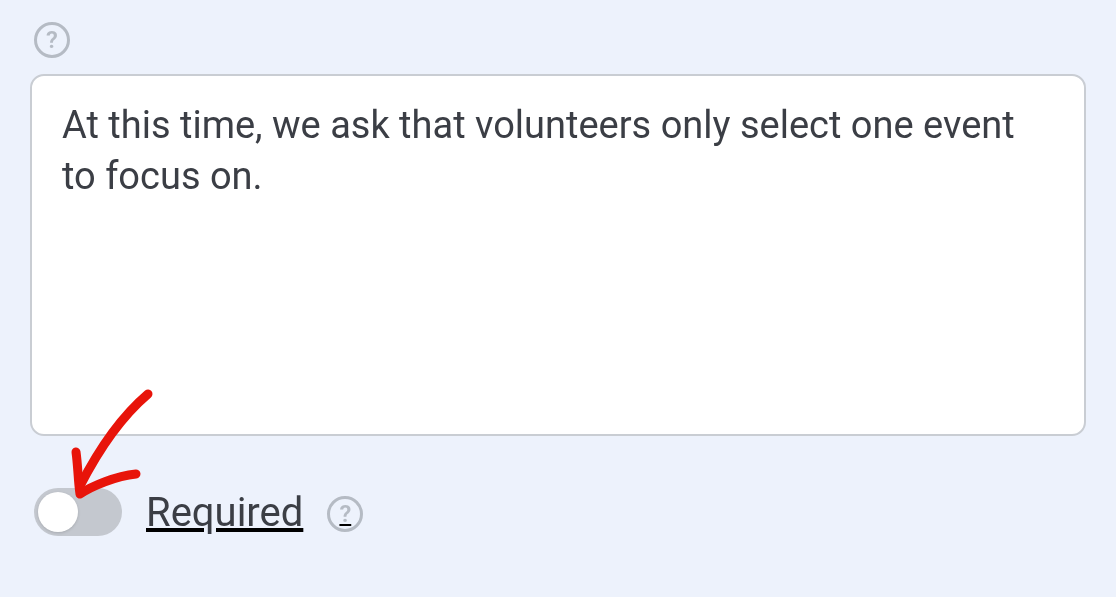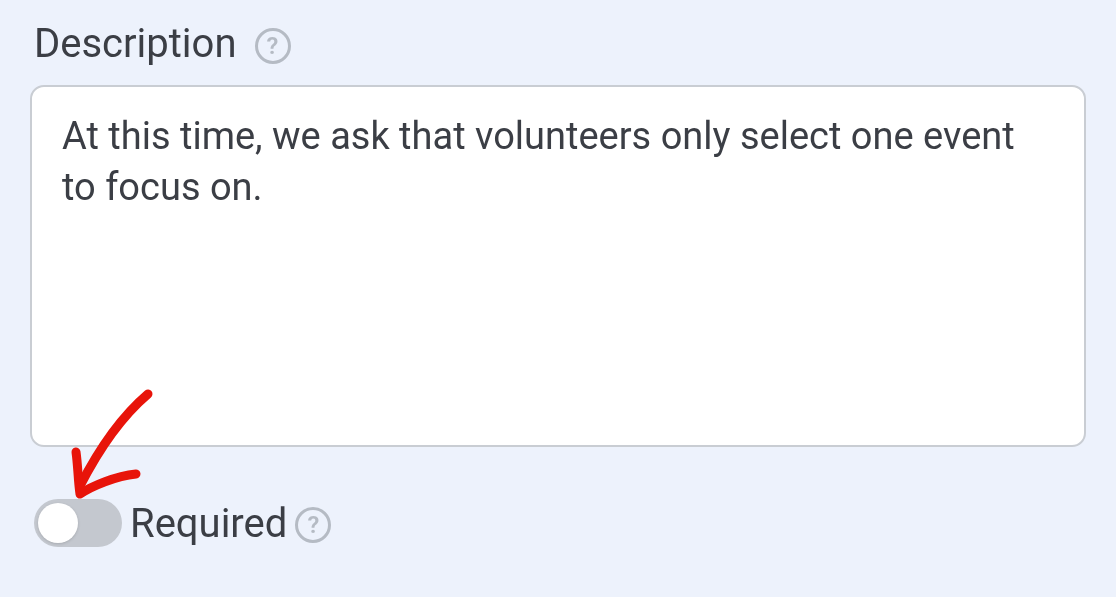--- a/index.html
+++ b/index.html
@@ -51,23 +51,24 @@
       font-size: 38px;
       color: #3b3e45;
       line-height: 1.35;
       font-family: inherit;
       resize: none;
       outline: none;
     }
     .toggle-row {
       display: flex;
       align-items: center;
-      gap: 8px;
+      gap: 24px;
       margin-top: 48px;
       margin-left: 4px;
+      text-decoration: underline;
     }
     .toggle {
       width: 88px;
       height: 48px;
       background: #c4c8cf;
       border-radius: 999px;
       position: relative;
       cursor: pointer;
       flex-shrink: 0;
     }
@@ -92,21 +93,20 @@
       top: 386px;
       pointer-events: none;
     }
   </style>
 </head>
 <body>
 
 
 
 <div class="label-row">
-  <span class="field-label">Description</span>
   <span class="help-icon">?</span>
 </div>
 
 <textarea class="textarea-box" style="">At this time, we ask that volunteers only select one event to focus on.</textarea>
 
 <div class="toggle-row">
   <div class="toggle">
     <div class="toggle-knob"></div>
   </div>
   <span class="toggle-label">Required</span>

